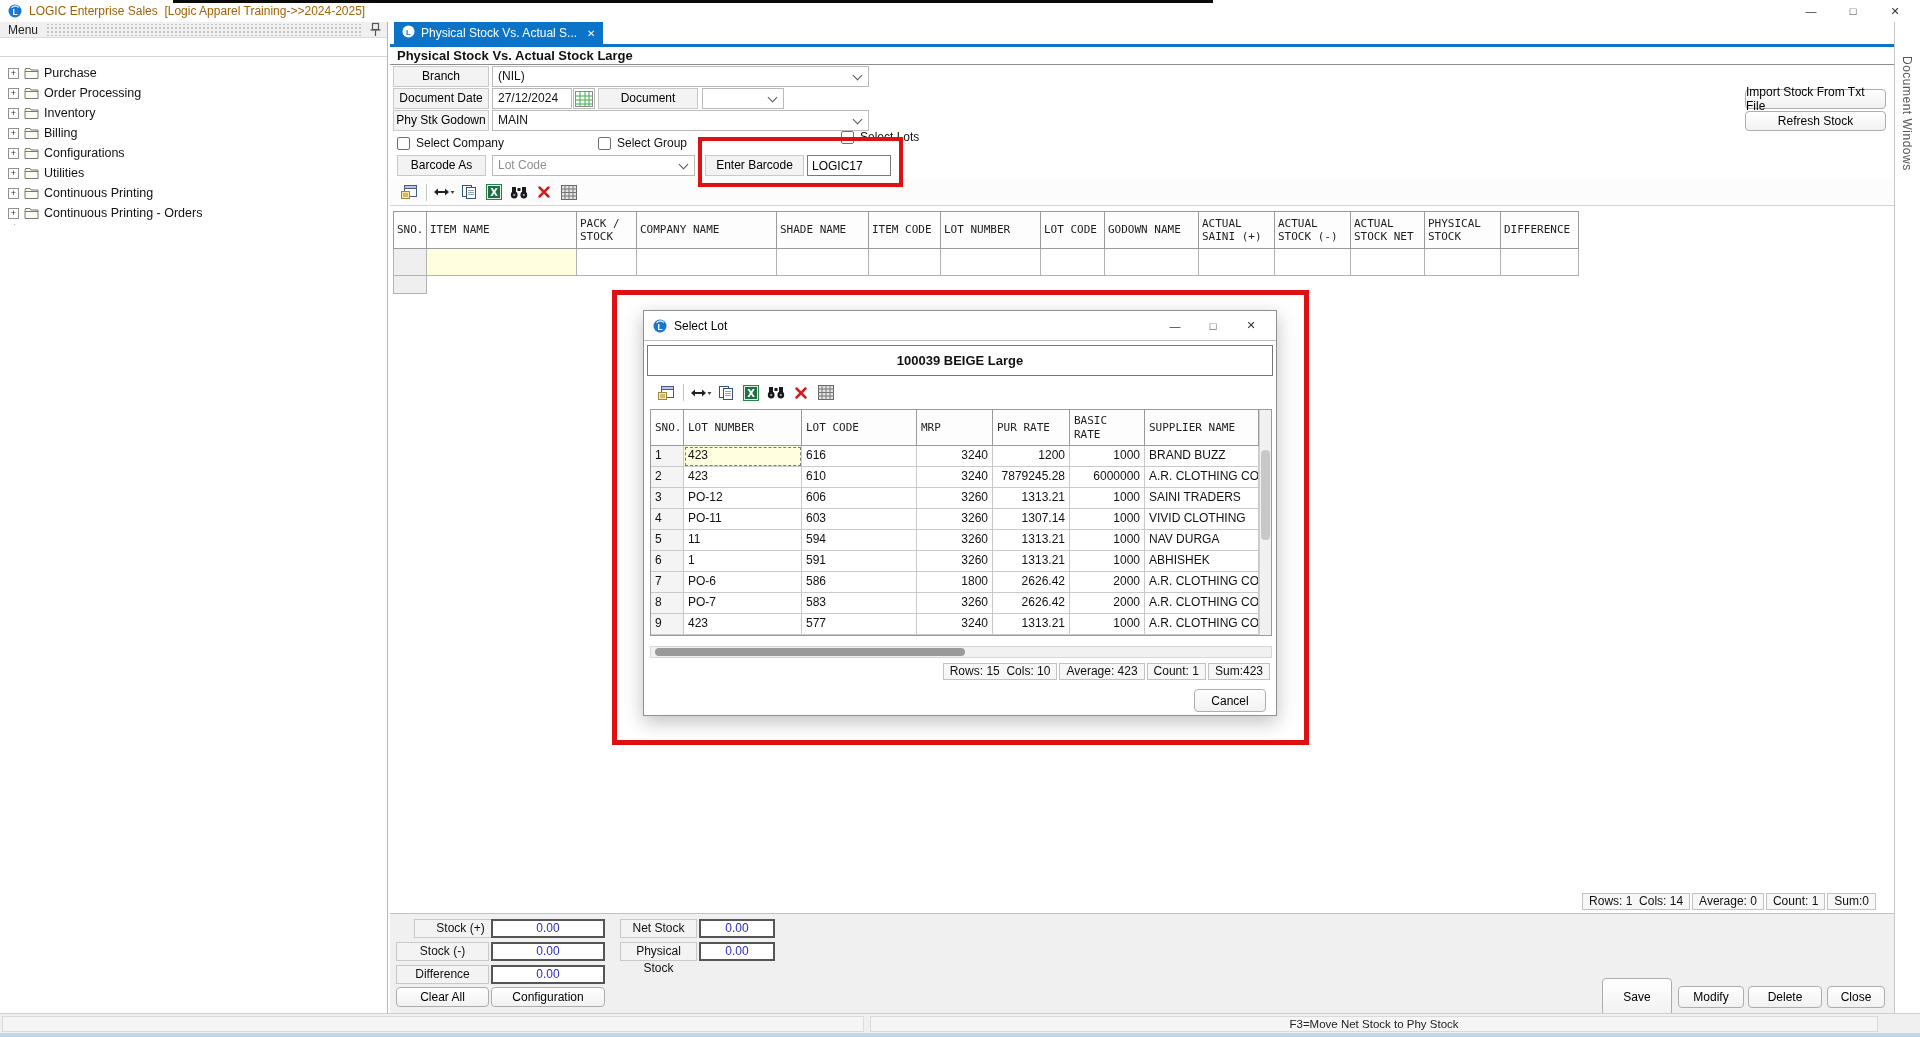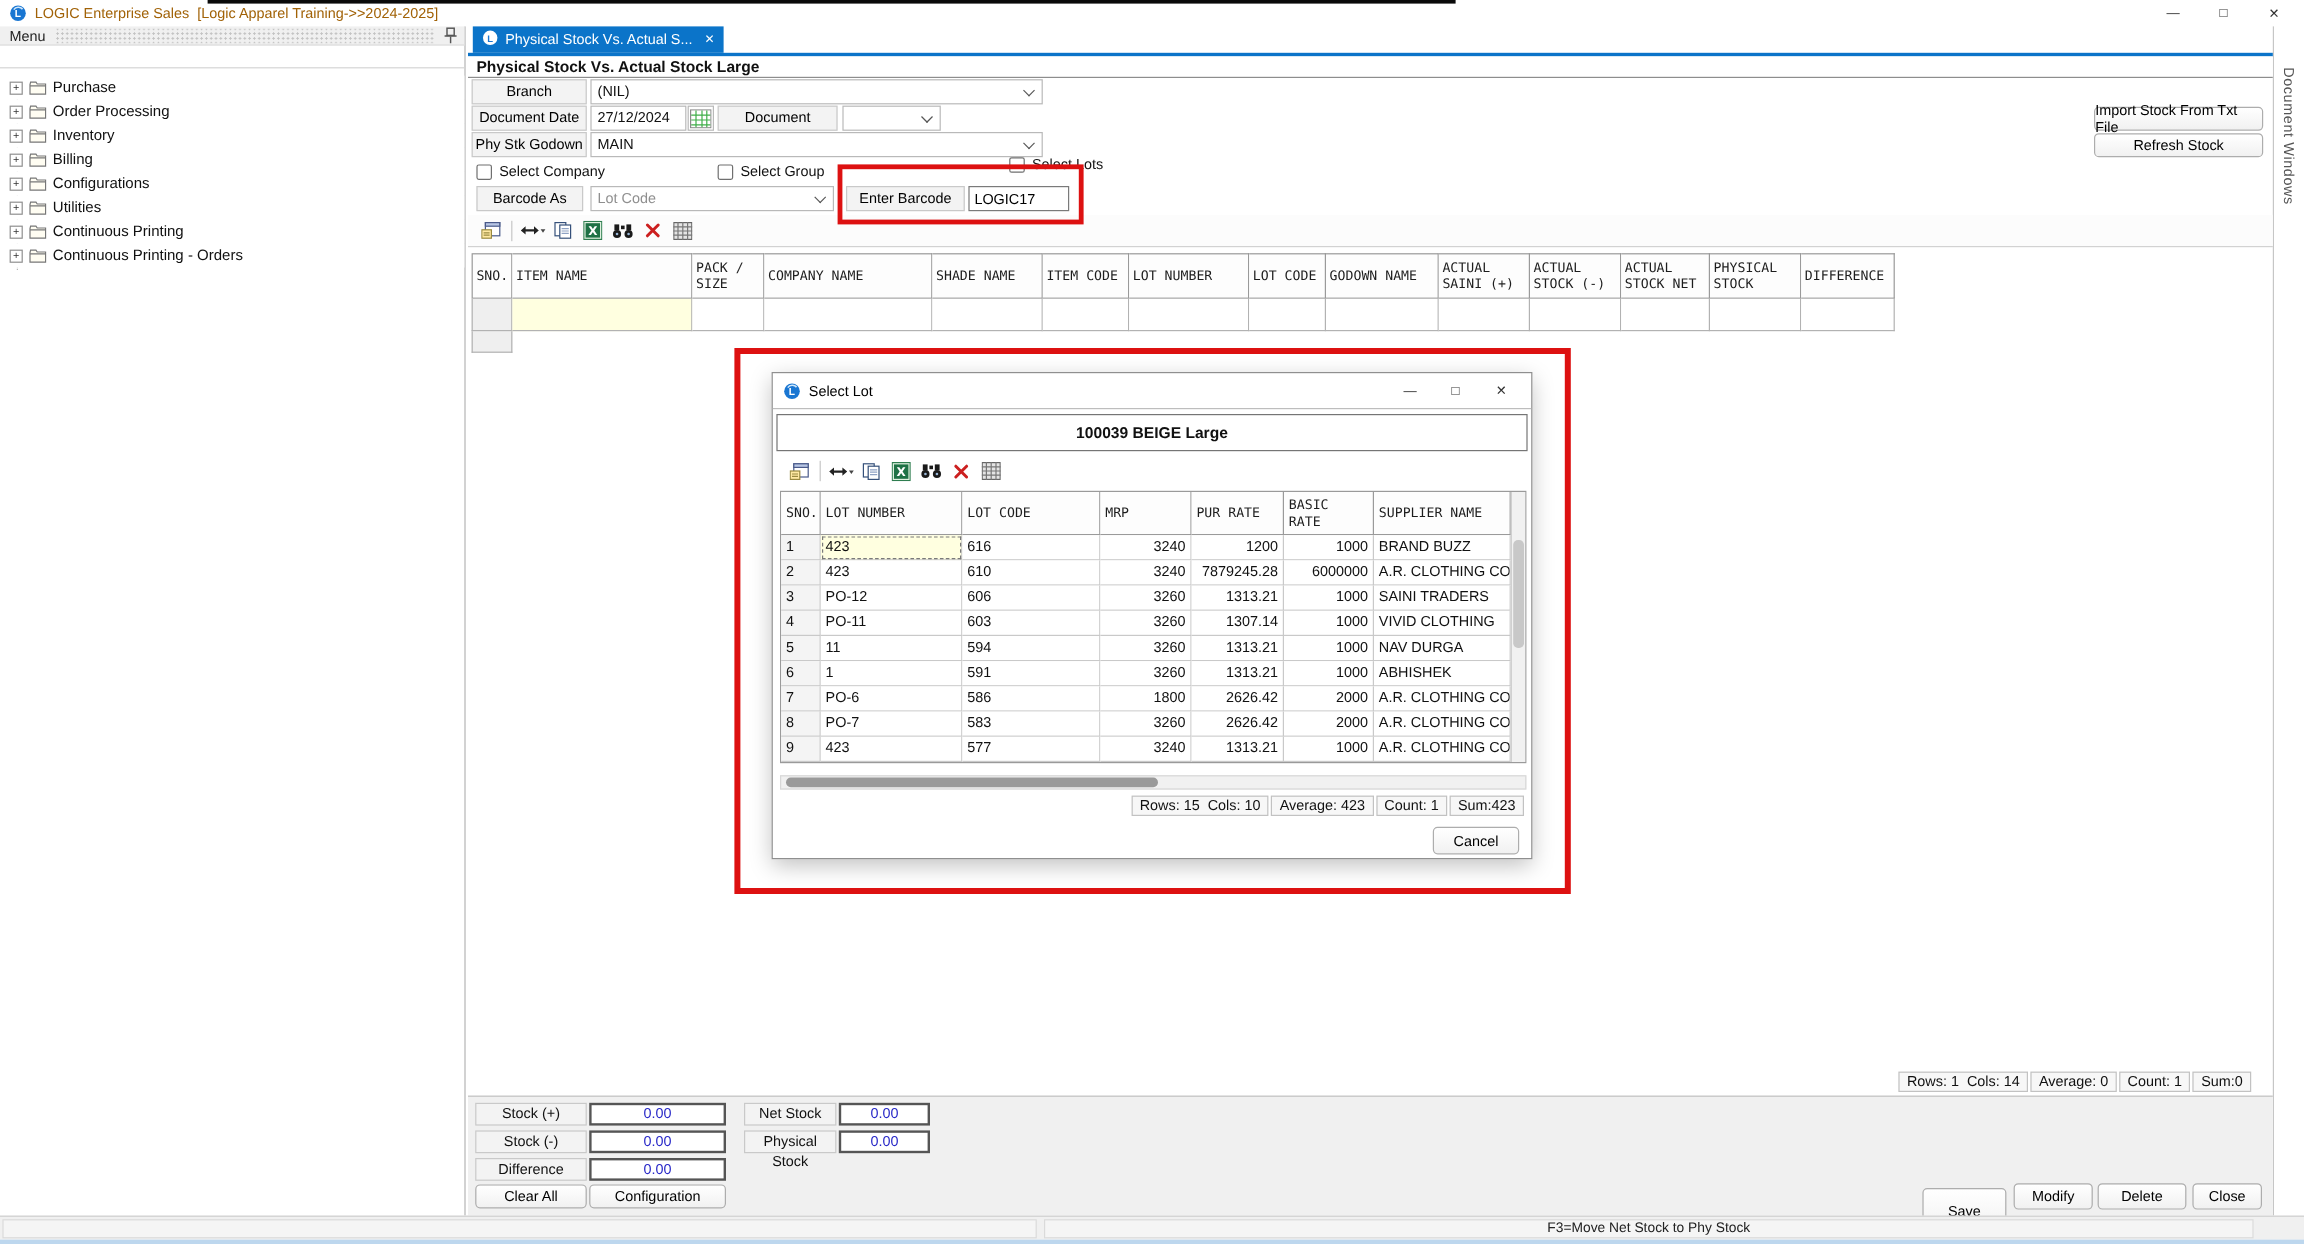--- a/index.html
+++ b/index.html
@@ -357,21 +357,21 @@
               <line x1="12" y1="0" x2="12" y2="15"></line>
             </g>
           </svg>
         </span>
       </div>
 
     <div class="grid" style="left:3px;top:189px">
       <div class="ghead">
           <div class="gh-cell" style="width: 34px;">SNO.</div>
           <div class="gh-cell" style="width: 150px;">ITEM NAME</div>
-          <div class="gh-cell" style="width: 60px;">PACK / SIZE</div>
+          <div class="gh-cell" style="width: 60px;">PACK / STOCK</div>
           <div class="gh-cell" style="width: 140px;">COMPANY NAME</div>
           <div class="gh-cell" style="width: 92px;">SHADE NAME</div>
           <div class="gh-cell" style="width: 72px;">ITEM CODE</div>
           <div class="gh-cell" style="width: 100px;">LOT NUMBER</div>
           <div class="gh-cell" style="width: 64px;">LOT CODE</div>
           <div class="gh-cell" style="width: 94px;">GODOWN NAME</div>
           <div class="gh-cell" style="width: 76px;">ACTUAL SAINI (+)</div>
           <div class="gh-cell" style="width: 76px;">ACTUAL STOCK (-)</div>
           <div class="gh-cell" style="width: 74px;">ACTUAL STOCK NET</div>
           <div class="gh-cell" style="width: 76px;">PHYSICAL STOCK</div>
@@ -397,37 +397,37 @@
     </div>
 
     <div class="statusgrp" style="top:871px;right:18px">
         <span class="status-seg">Rows: 1  Cols: 14</span>
         <span class="status-seg">Average: 0</span>
         <span class="status-seg">Count: 1</span>
         <span class="status-seg">Sum:0</span>
       </div>
 
     <div class="bottom-panel">
-      <div class="blabel" style="left:6px;top:5px;width:93px">Stock (+)</div>
+      <div class="blabel" style="left:24px;top:5px;width:93px">Stock (+)</div>
       <div class="vbox" style="left:101px;top:5px;width:114px">0.00</div>
       <div class="blabel" style="left:230px;top:5px;width:77px">Net Stock</div>
       <div class="vbox" style="left:309px;top:5px;width:76px">0.00</div>
 
       <div class="blabel" style="left:6px;top:28px;width:93px">Stock (-)</div>
       <div class="vbox" style="left:101px;top:28px;width:114px">0.00</div>
       <div class="blabel" style="left:230px;top:28px;width:77px">Physical Stock</div>
       <div class="vbox" style="left:309px;top:28px;width:76px">0.00</div>
 
       <div class="blabel" style="left:6px;top:51px;width:93px">Difference</div>
       <div class="vbox" style="left:101px;top:51px;width:114px">0.00</div>
 
       <div class="btn" style="left:6px;top:73px;width:93px;height:20px">Clear All</div>
       <div class="btn" style="left:101px;top:73px;width:114px;height:20px">Configuration</div>
 
-      <div class="btn" style="left:1212px;top:76px;width:70px;height:38px">Save</div>
+      <div class="btn" style="left:1212px;top:64px;width:70px;height:38px">Save</div>
       <div class="btn" style="left:1288px;top:72px;width:66px;height:22px">Modify</div>
       <div class="btn" style="left:1358px;top:72px;width:74px;height:22px">Delete</div>
       <div class="btn" style="left:1437px;top:72px;width:58px;height:22px">Close</div>
     </div>
   </div>
 
   <div class="side-strip">
     <span class="vtext">Document Windows</span>
   </div>
 

